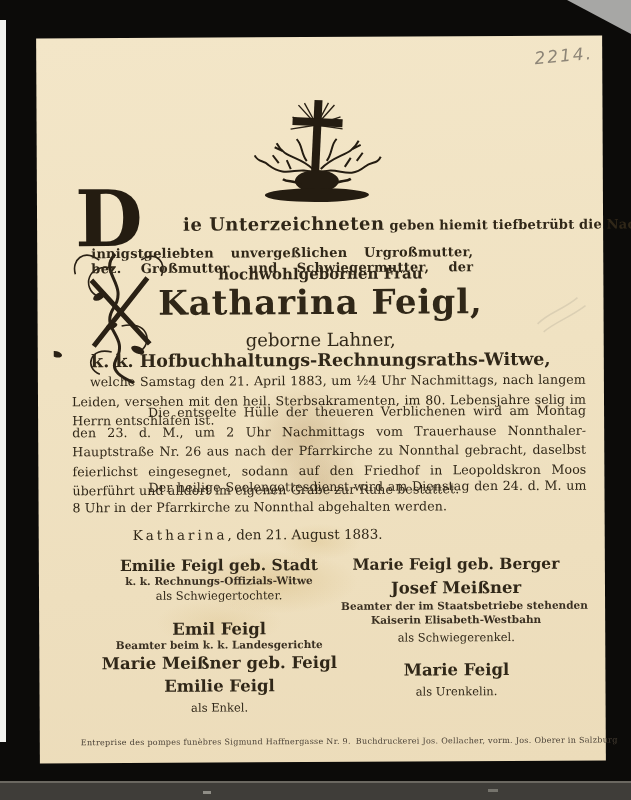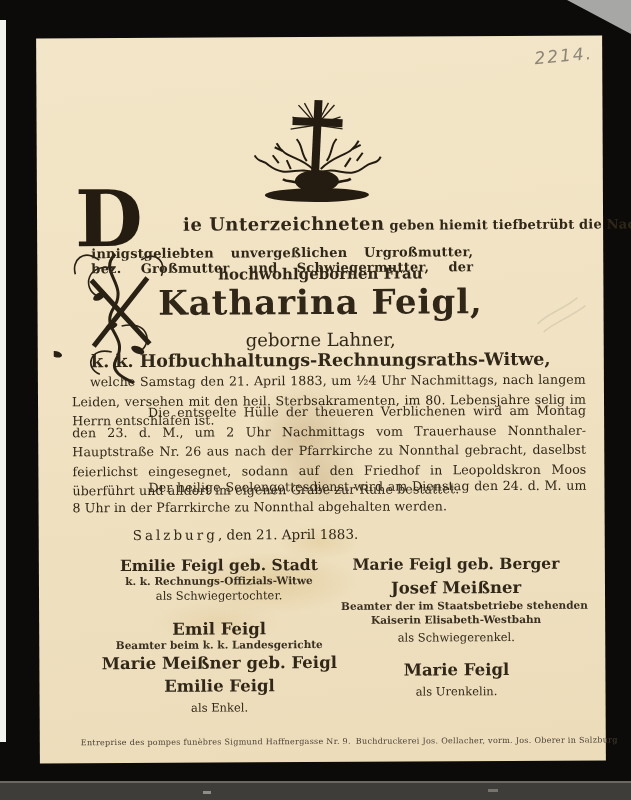--- a/index.html
+++ b/index.html
@@ -135,21 +135,21 @@
   <div class="center-line honorific">hochwohlgebornen Frau</div>
   <div class="center-line deceased">Katharina Feigl,</div>
   <div class="center-line maiden">geborne Lahner,</div>
   <div class="center-line title-line">k. k. Hofbuchhaltungs-Rechnungsraths-Witwe,</div>
 
   <div class="para p-death">welche Samstag den 21. April 1883, um ½4 Uhr Nachmittags, nach langem Leiden, versehen mit den heil. Sterbsakramenten, im 80. Lebensjahre selig im Herrn entschlafen ist.</div>
   <div class="para p-funeral">Die entseelte Hülle der theueren Verblichenen wird am Montag den 23. d. M., um 2 Uhr Nachmittags vom Trauerhause Nonnthaler-Hauptstraße Nr. 26 aus nach der Pfarrkirche zu Nonnthal gebracht, daselbst feierlichst eingesegnet, sodann auf den Friedhof in Leopoldskron Moos überführt und alldort im eigenen Grabe zur Ruhe bestattet.</div>
   <div class="para p-mass">Der heilige Seelengottesdienst wird am Dienstag den 24. d. M. um 8 Uhr in der Pfarrkirche zu Nonnthal abgehalten werden.</div>
 
   <div class="dateline">
-    <span class="dl-city">Salzburg</span><span>, den 21. April 1883.</span>
+    <span class="dl-city">Katharina</span><span>, den 21. August 1883.</span>
   </div>
 
   <div class="col col-left">
     <div class="m-line m-med" style="top:0">Emilie Feigl geb. Stadt</div>
     <div class="m-line m-role" style="top:19px">k. k. Rechnungs-Offizials-Witwe</div>
     <div class="m-line m-rel" style="top:33px">als Schwiegertochter.</div>
     <div class="m-line m-big" style="top:64px">Emil Feigl</div>
     <div class="m-line m-role" style="top:83px">Beamter beim k. k. Landesgerichte</div>
     <div class="m-line m-big" style="top:98px">Marie Meißner geb. Feigl</div>
     <div class="m-line m-big" style="top:121px">Emilie Feigl</div>

